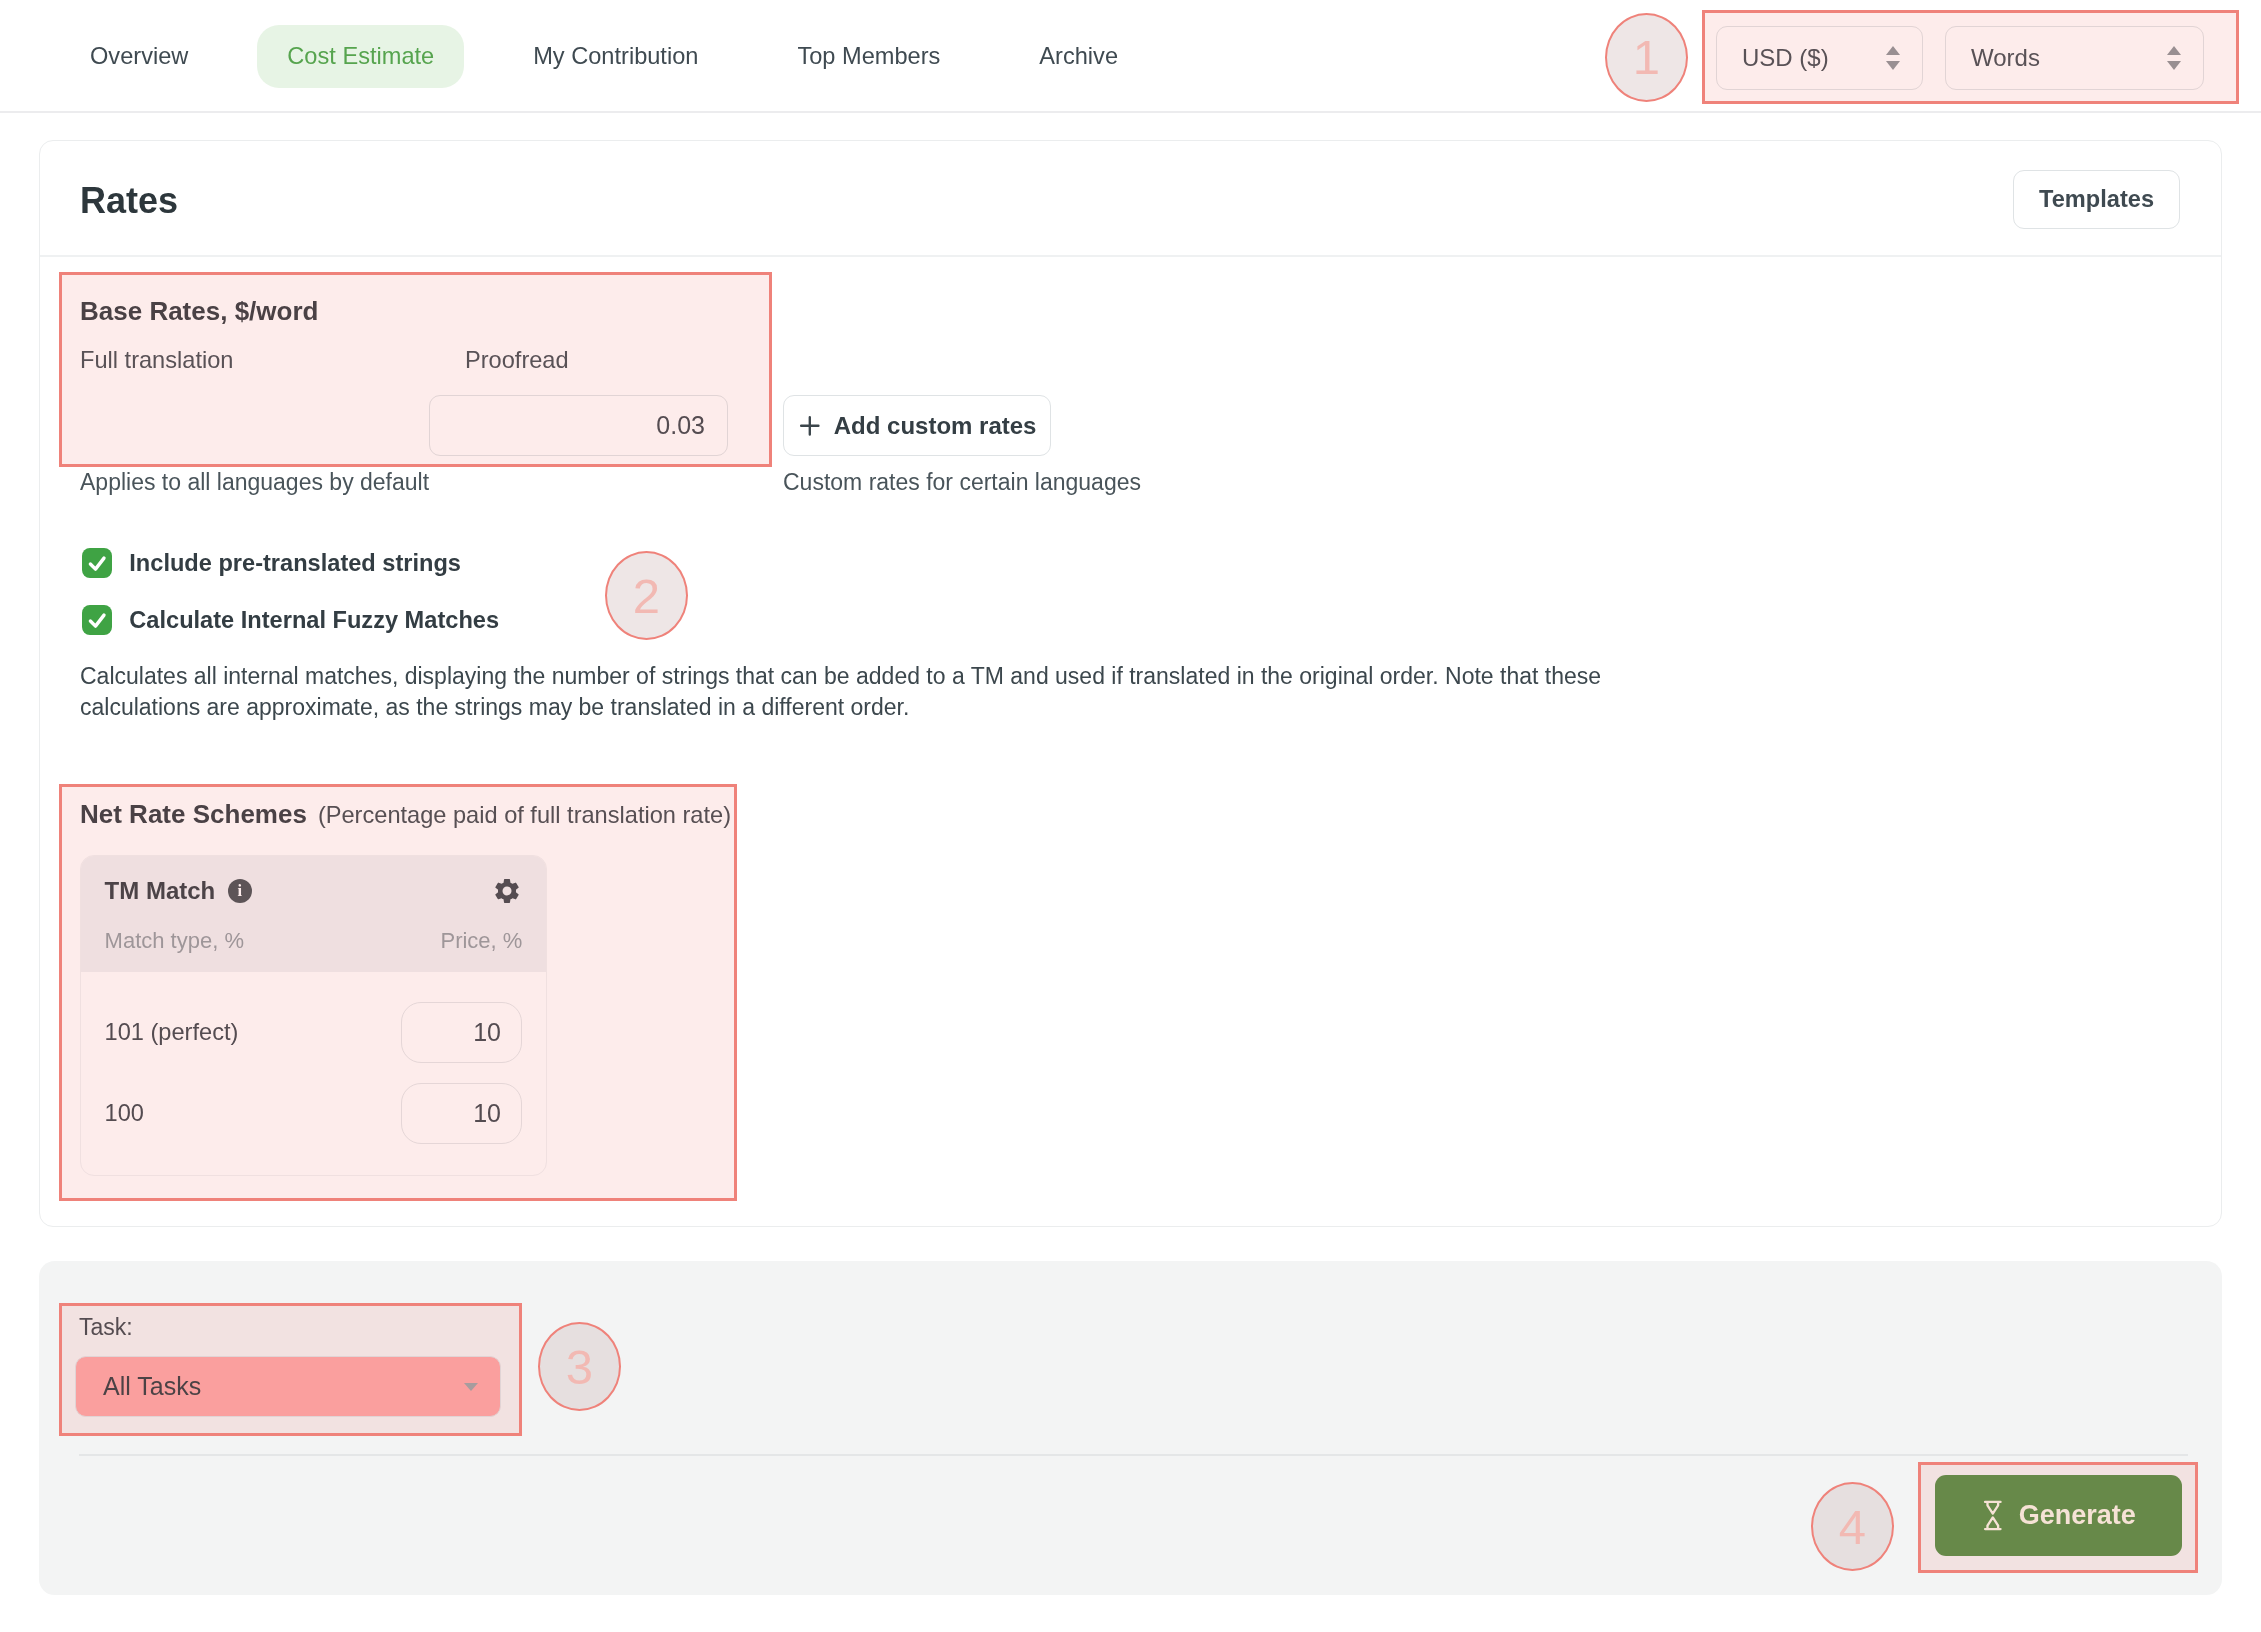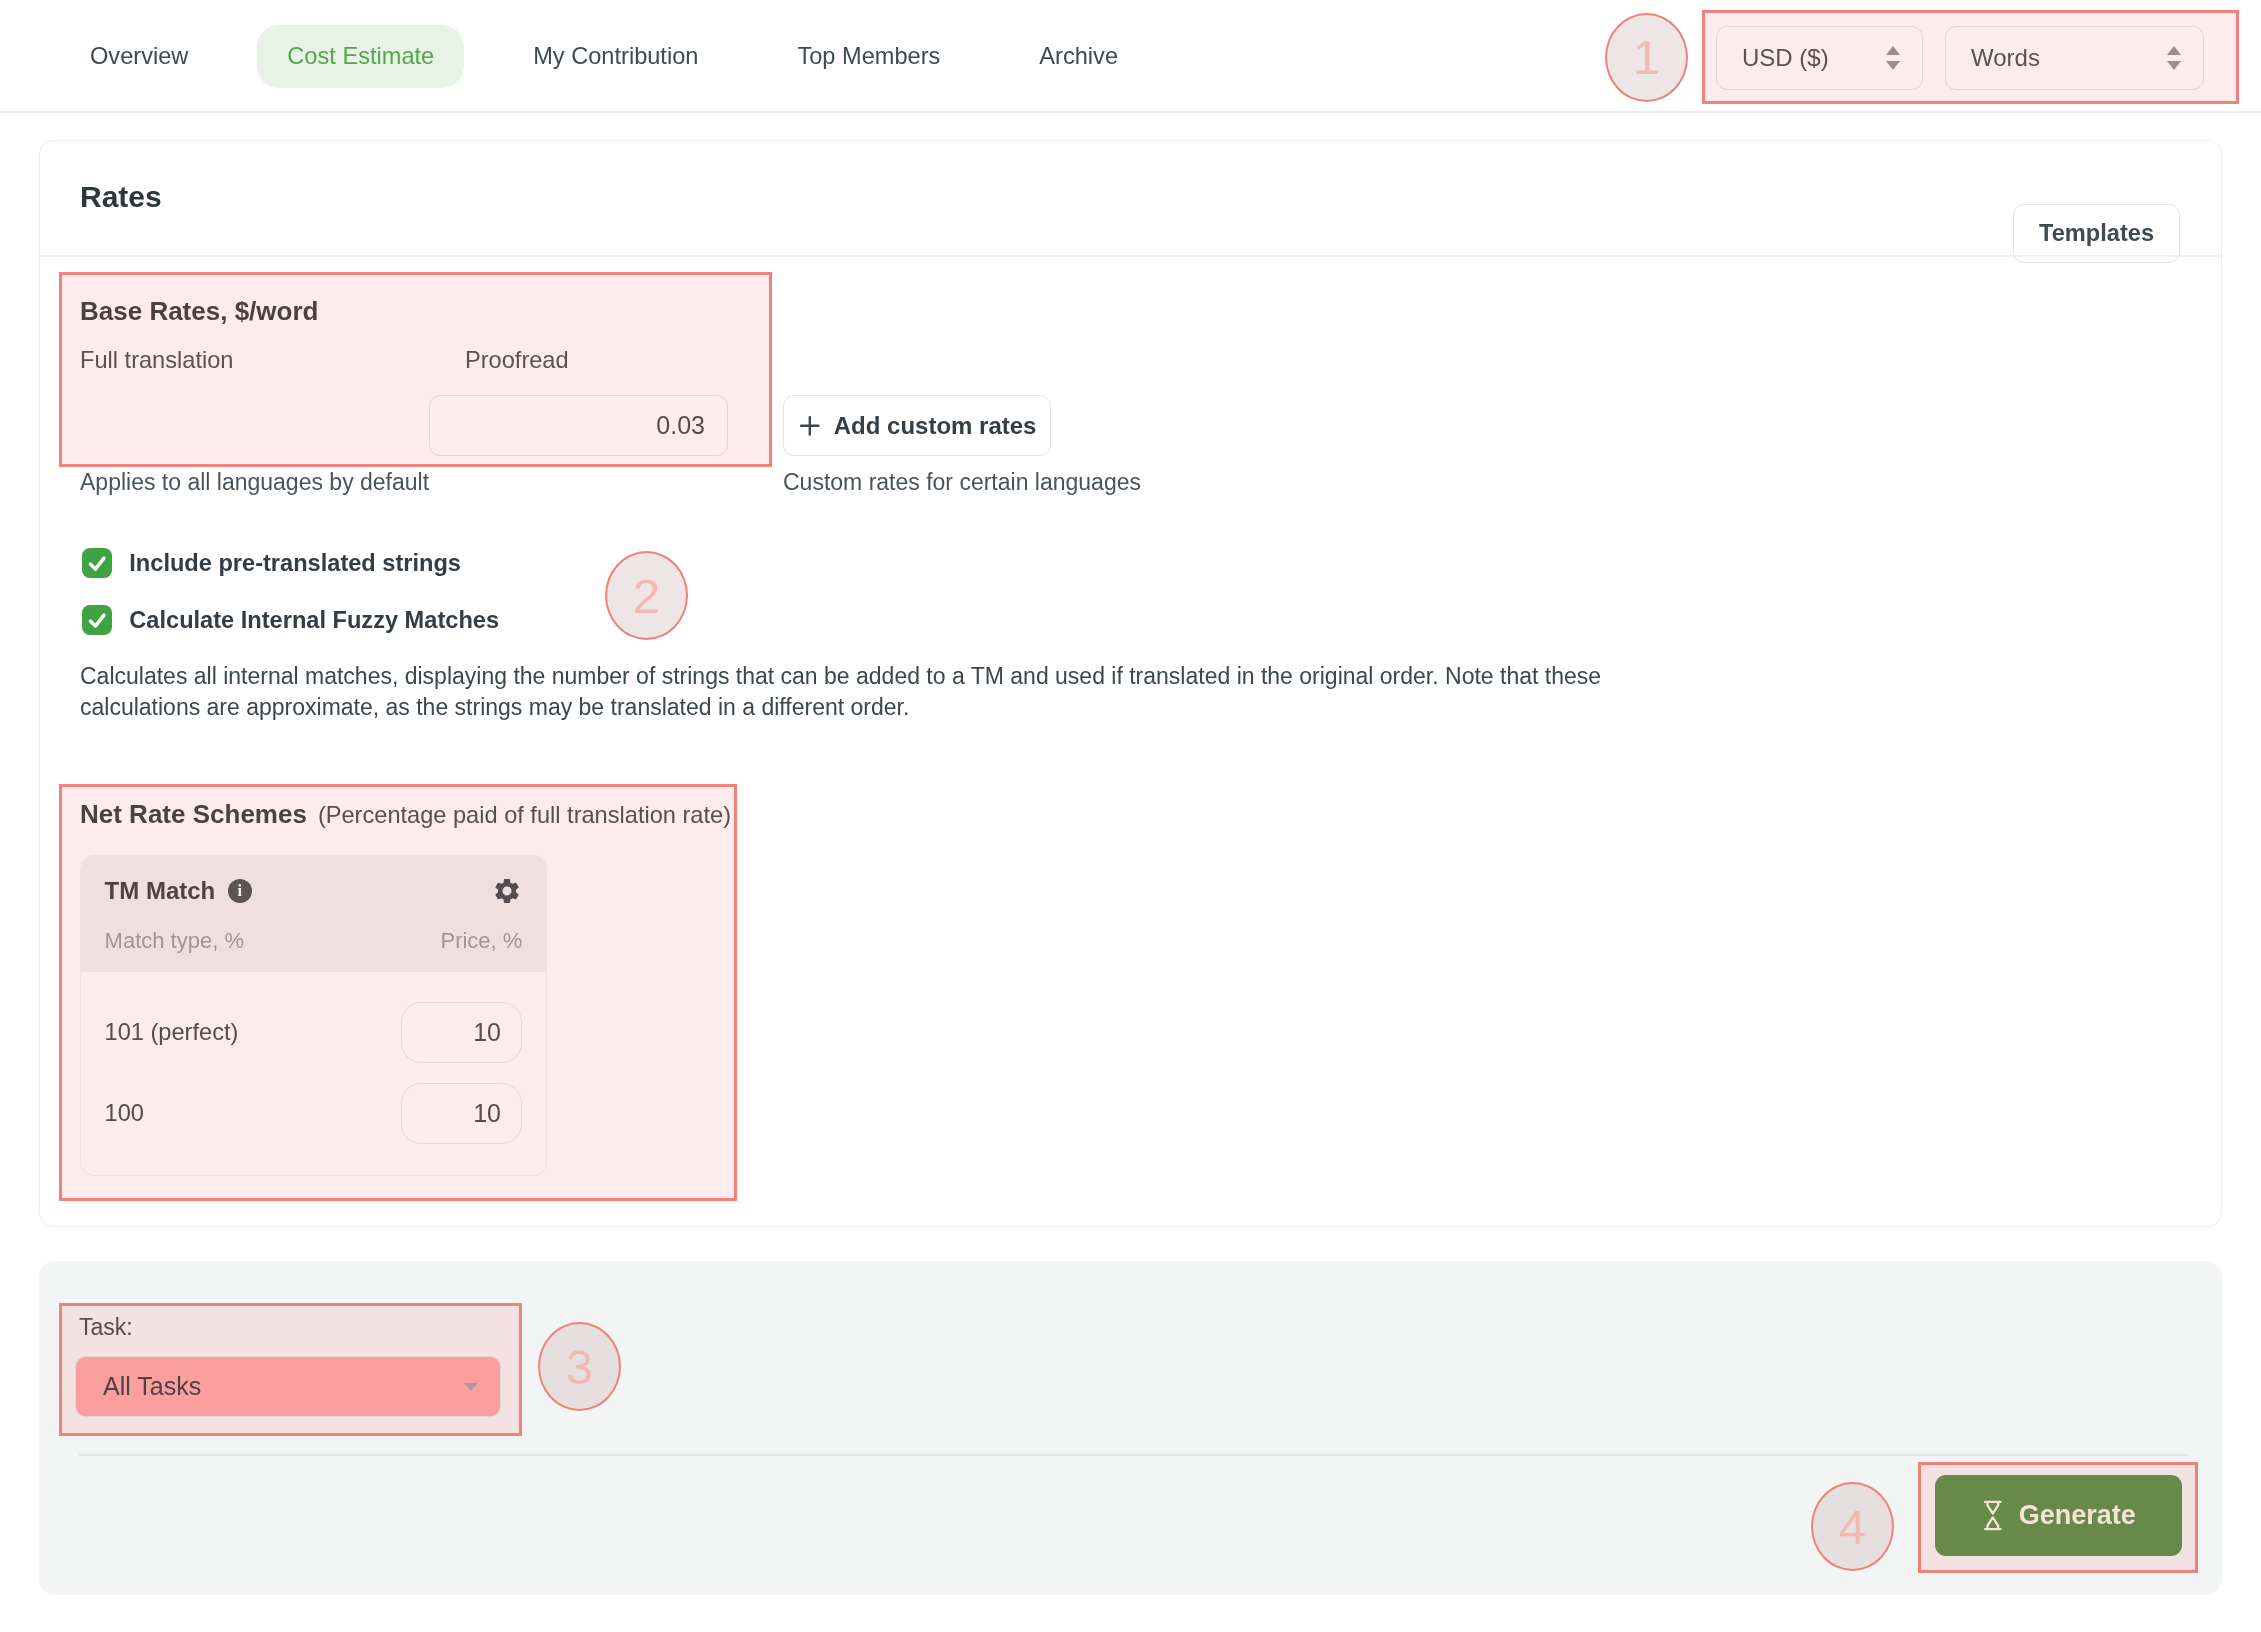--- a/index.html
+++ b/index.html
@@ -19,24 +19,24 @@
             padding:0 22px 0 25px; font-size:24px; color:#3f4a51; cursor:pointer; }
   .select-currency { left:1716px; width:207px; }
   .select-unit { left:1945px; width:259px; }
   .updown { display:flex; flex-direction:column; gap:5.5px; }
   .tri-up { width:0; height:0; border-left:7.9px solid transparent; border-right:7.9px solid transparent; border-bottom:9.4px solid #8a9297; }
   .tri-down { width:0; height:0; border-left:7.9px solid transparent; border-right:7.9px solid transparent; border-top:9.4px solid #8a9297; }
 
   
   .card { position:absolute; left:39px; top:140px; width:2183px; height:1087px; background:#fff;
           border:1.6px solid #ebedee; border-radius:14px; }
-  .card-title { position:absolute; left:40px; top:39px; font-size:30px; font-weight:700; color:#2d373c; }
+  .card-title { position:absolute; left:40px; top:39px; font-size:36px; font-weight:700; color:#2d373c; }
   .templates-btn { position:absolute; right:41px; top:29px; height:59px; padding:0 25px; background:#fff;
                    border:1.6px solid #dfe3e5; border-radius:11px; font-size:23.6px; font-weight:600; color:#3f4a51;
-                   display:flex; align-items:center; cursor:pointer;margin-top:34px; }
+                   display:flex; align-items:center; cursor:pointer; }
   .card-divider { position:absolute; top:114px; left:0; width:100%; height:1.6px; background:#eff1f2; }
 
   .base-heading { position:absolute; left:40px; top:155px; font-size:26px; font-weight:700; color:#2d373c; }
   .field-label { position:absolute; font-size:23.6px; color:#3f4a51; }
   .lbl-full { left:40px; top:206px; }
   .lbl-proof { left:389px; top:206px;margin-left:36px; }
   .rate-input { position:absolute; top:254px; height:61px; background:#fff; border:1.6px solid #dfe3e5;
                 border-radius:11px; font-family:inherit; font-size:25px; color:#39434a; text-align:right;
                 padding:0 22px; outline:none; }
   .inp-full { left:36px; width:334px; }

